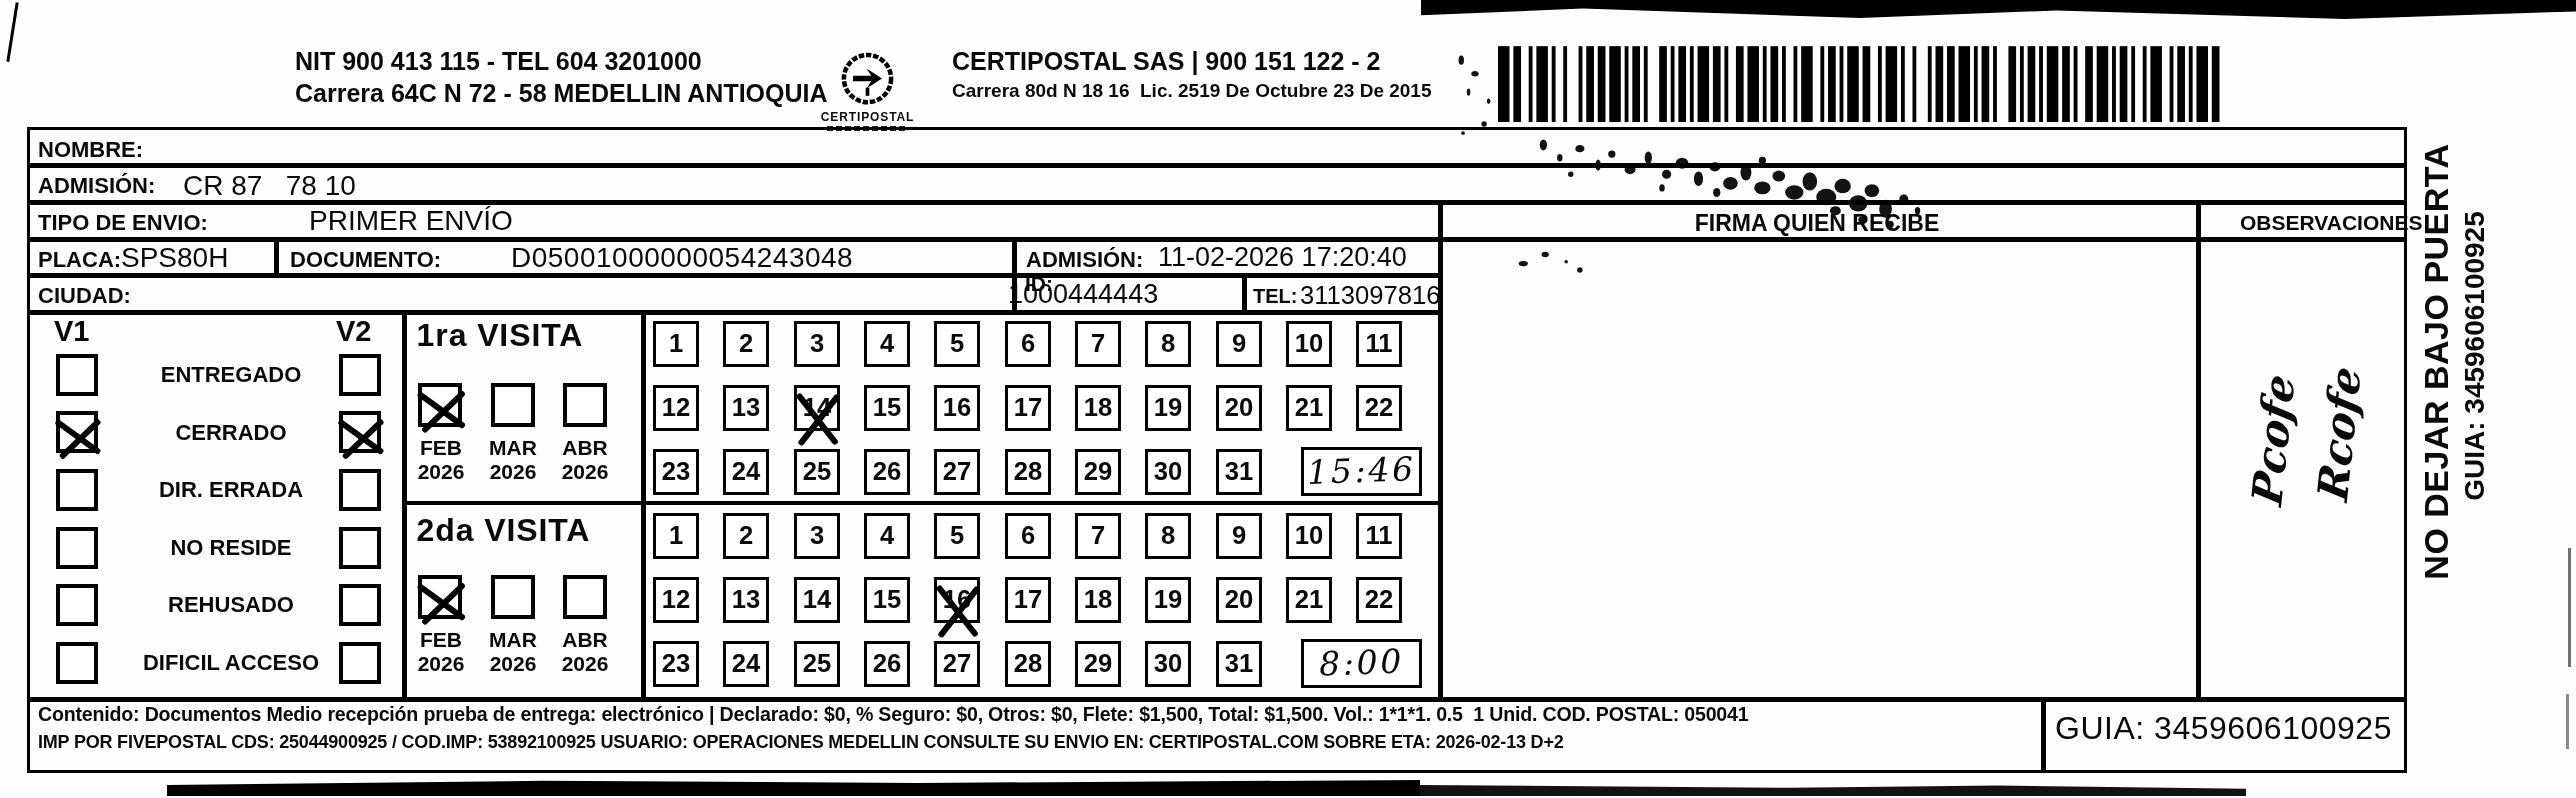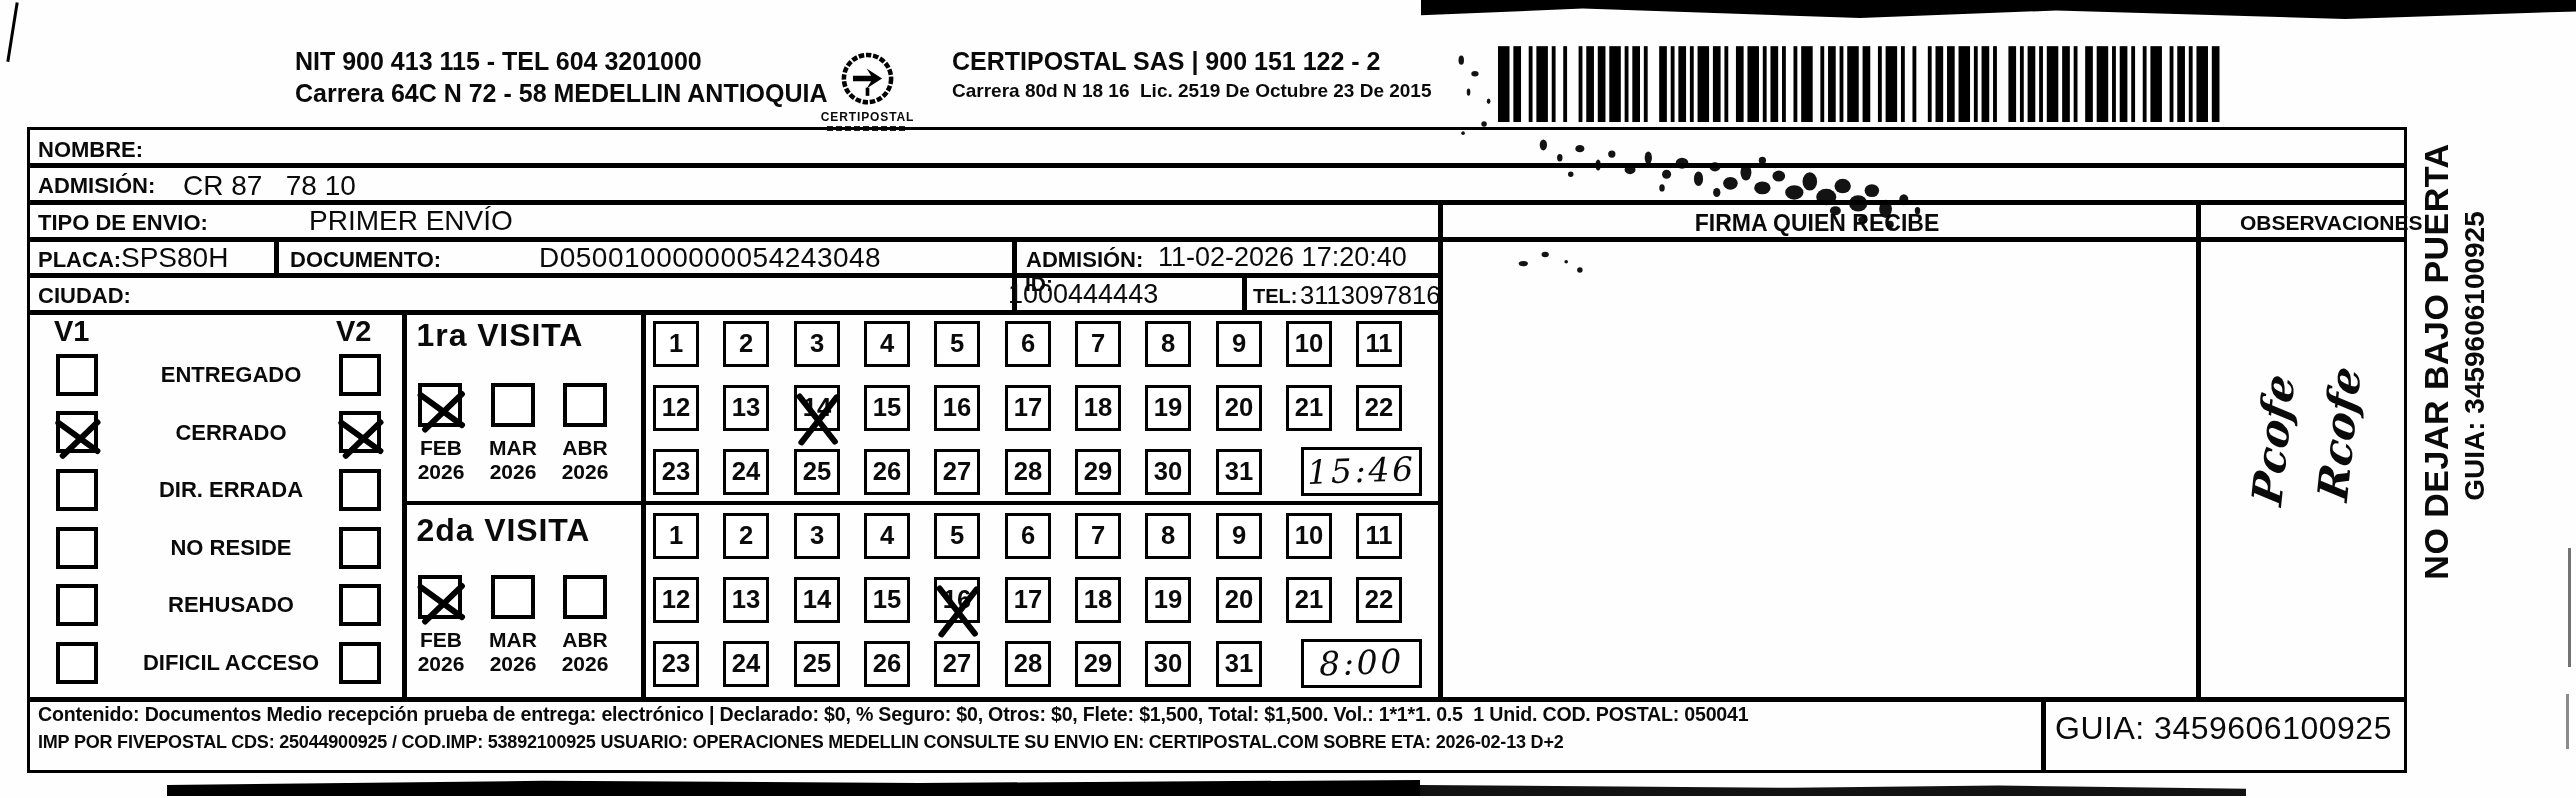--- a/index.html
+++ b/index.html
@@ -160,21 +160,21 @@
 
   <div class="abs lbl" style="left:38px;top:210px;font-size:22px;">TIPO DE ENVIO:</div>
   <div class="abs" style="left:309px;top:205px;font-size:28px;">PRIMER ENVÍO</div>
 
   <div class="abs lbl" style="left:1438px;top:210px;width:758px;text-align:center;font-size:23px;">FIRMA QUIEN RECIBE</div>
   <div class="abs lbl" style="left:2196px;top:211px;width:182px;text-align:center;font-size:21px;padding-left:44px;">OBSERVACIONES</div>
 
   <div class="abs lbl" style="left:38px;top:247px;font-size:22px;">PLACA:</div>
   <div class="abs" style="left:121px;top:242px;font-size:28px;">SPS80H</div>
   <div class="abs lbl" style="left:290px;top:247px;font-size:22px;">DOCUMENTO:</div>
-  <div class="abs" style="left:511px;top:242px;font-size:28px;letter-spacing:0.5px;margin-left:28px;">D05001000000054243048</div>
+  <div class="abs" style="left:511px;top:242px;font-size:28px;letter-spacing:0.5px;">D05001000000054243048</div>
   <div class="abs lbl" style="left:1026px;top:247px;font-size:22px;">ADMISIÓN:</div>
   <div class="abs" style="left:1158px;top:242px;font-size:27px;">11-02-2026 17:20:40</div>
 
   <div class="abs lbl" style="left:38px;top:283px;font-size:22px;">CIUDAD:</div>
   <div class="abs lbl" style="left:1025px;top:272px;font-size:21px;">ID:</div>
   <div class="abs" style="left:1008px;top:279px;font-size:27px;">1000444443</div>
   <div class="abs lbl" style="left:1253px;top:285px;font-size:20px;">TEL:</div>
   <div class="abs" style="left:1300px;top:281px;font-size:25.6px;">3113097816</div>
 
   <div id="status-panel" class="abs" style="left:27px;top:311px;width:374px;height:387px;">

